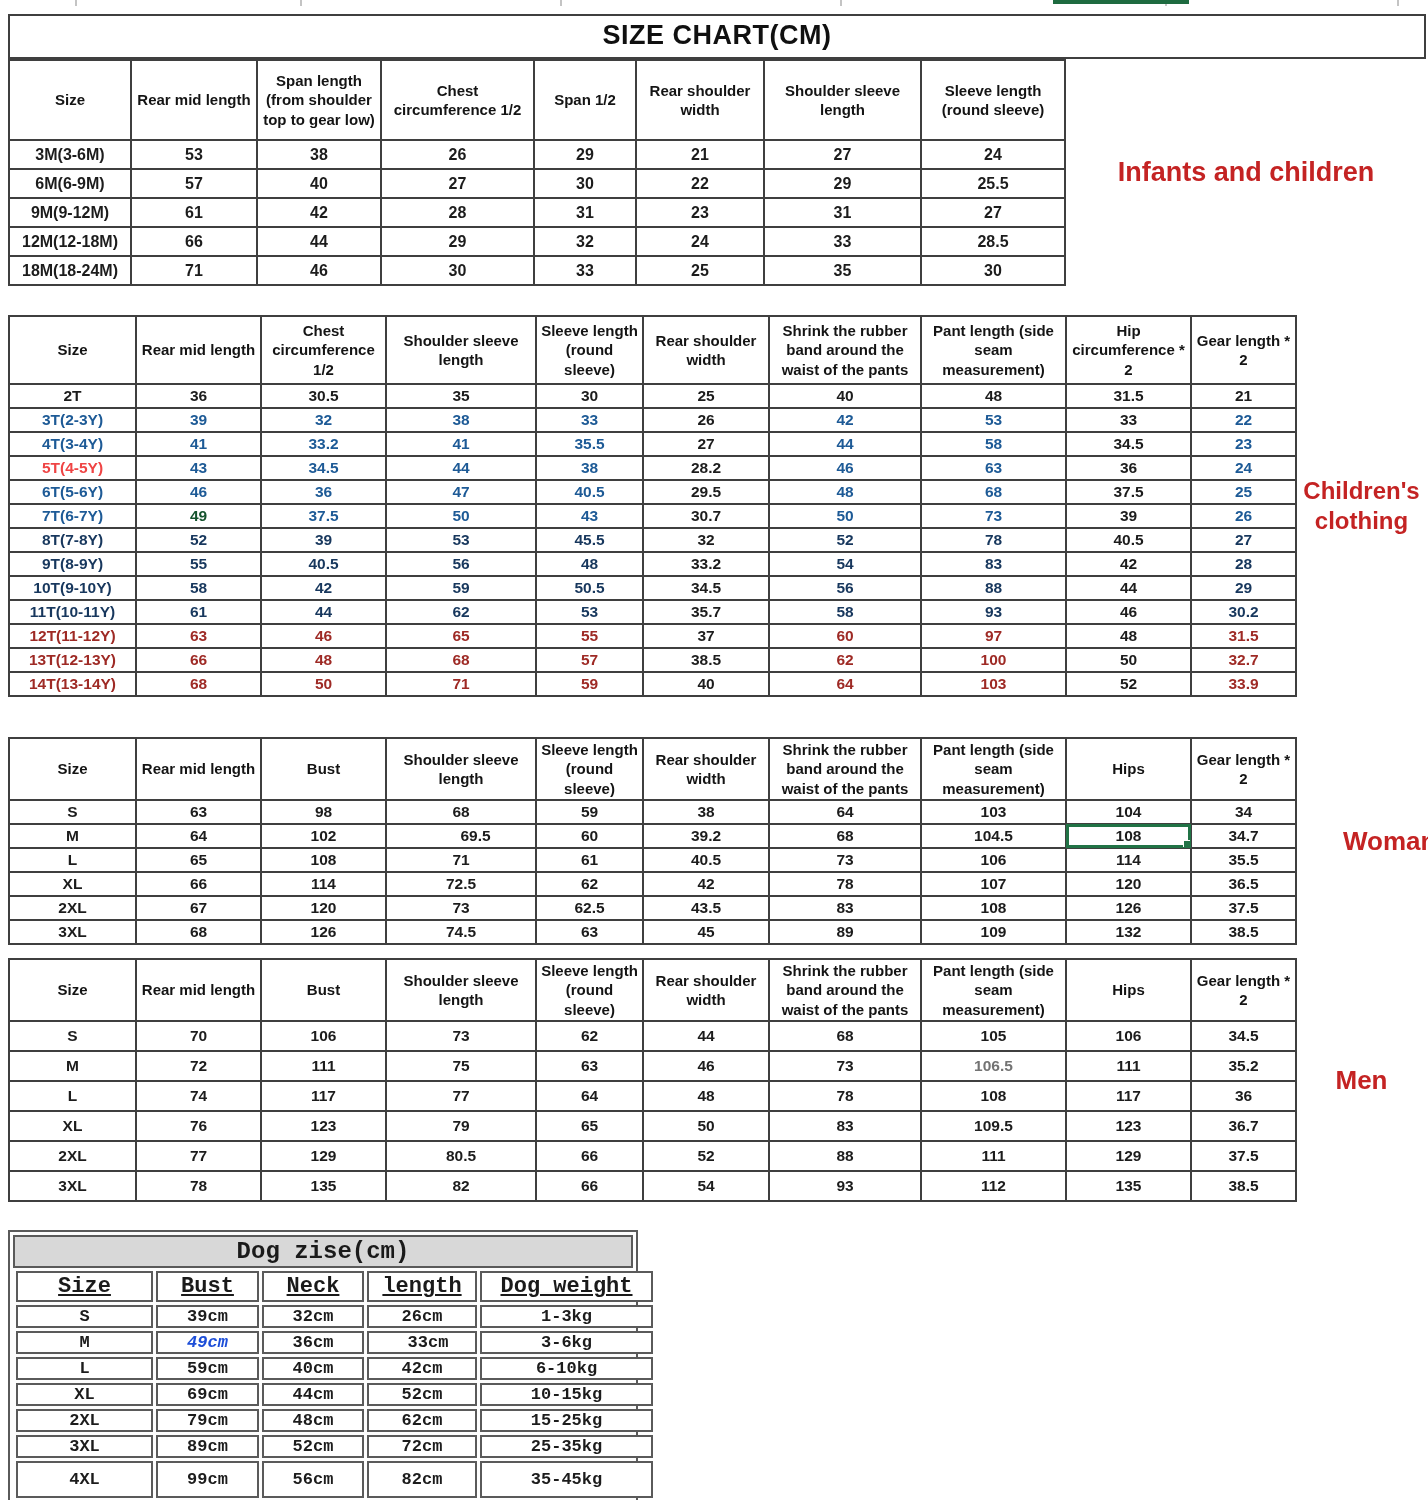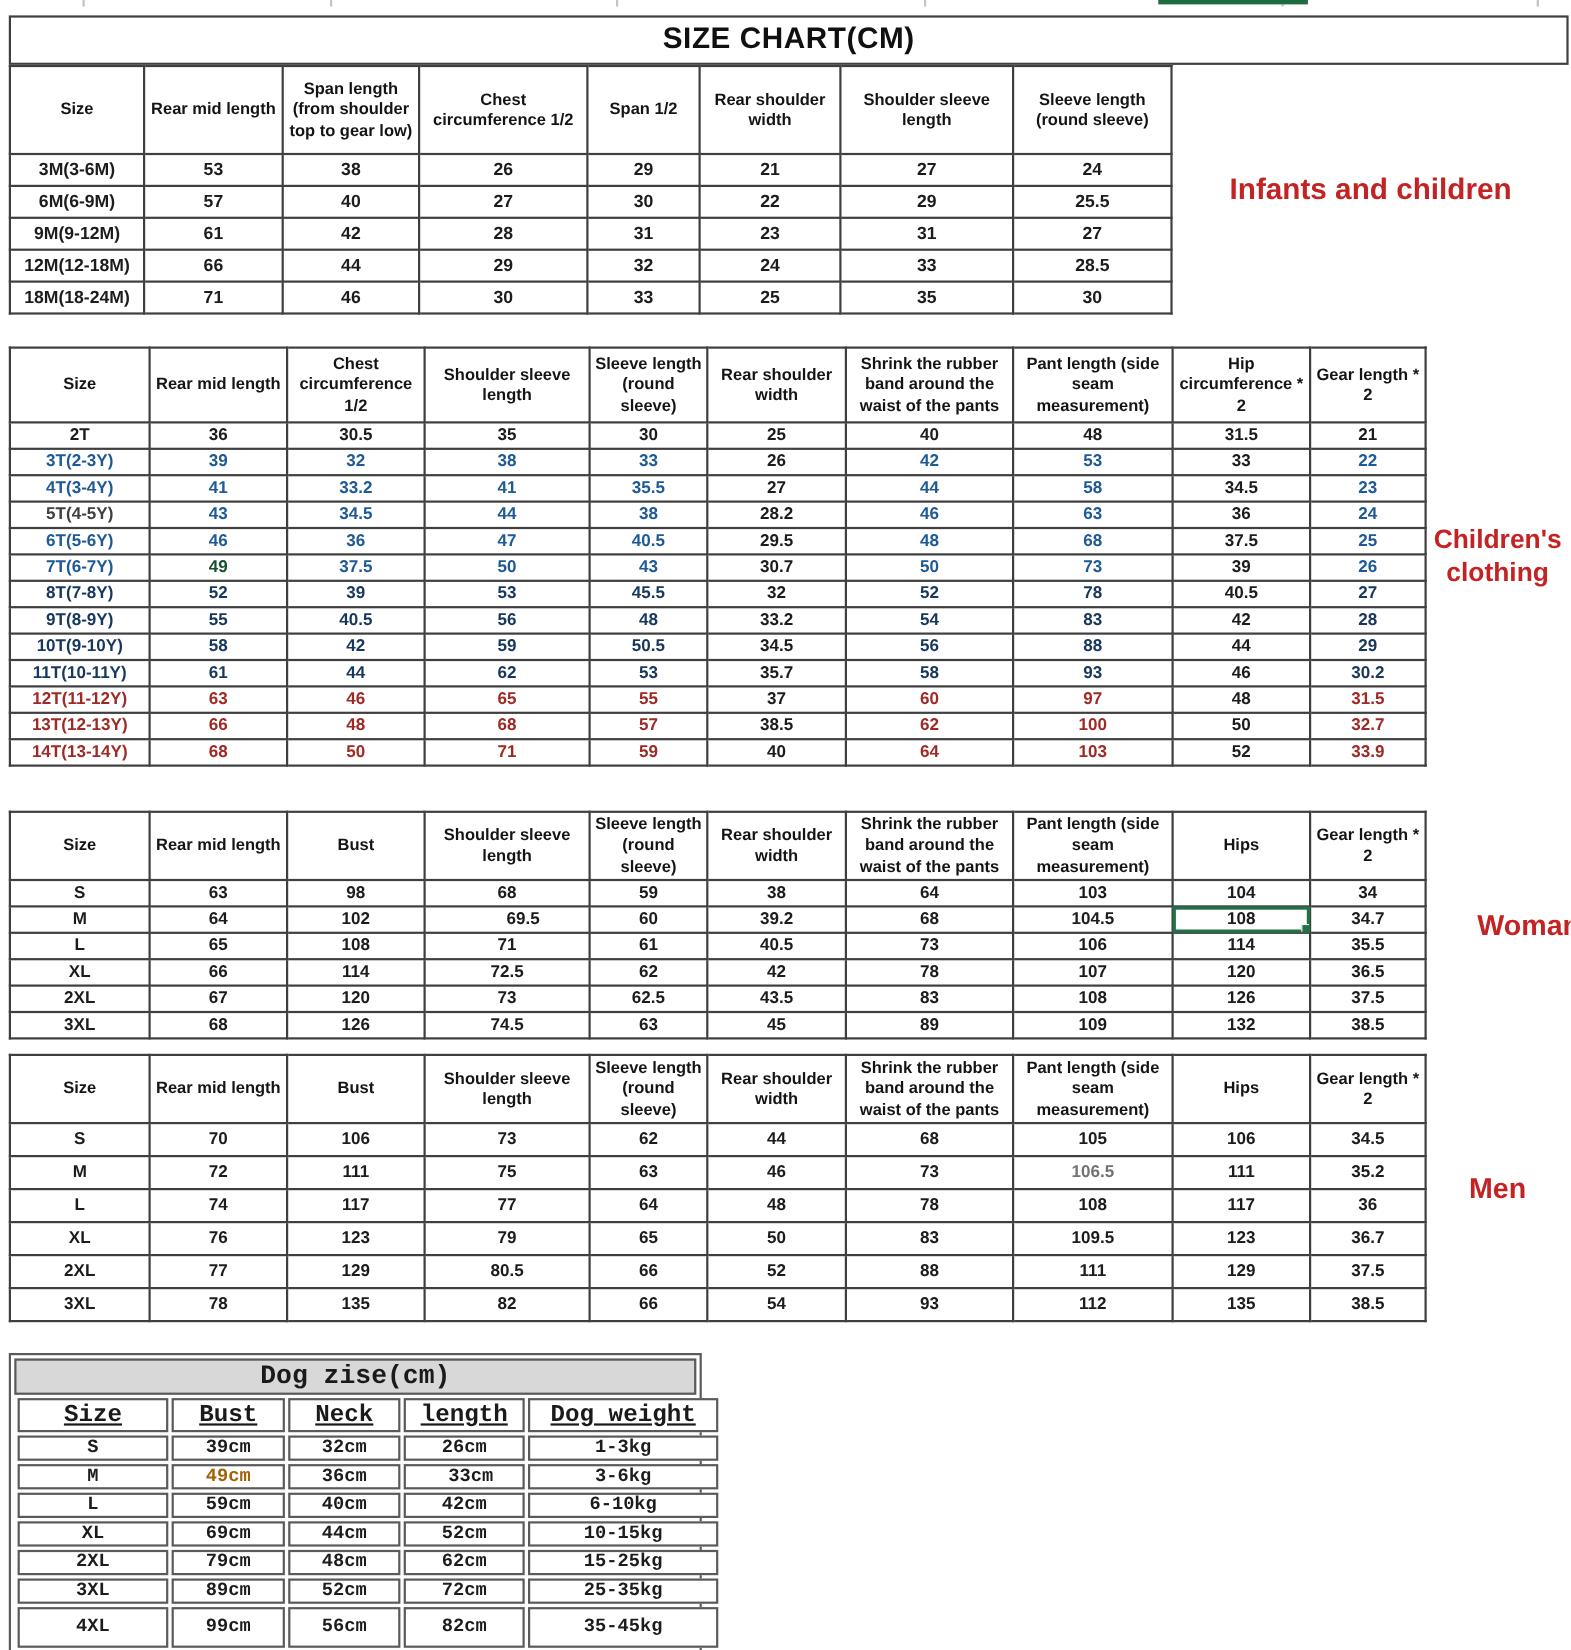--- a/index.html
+++ b/index.html
@@ -230,21 +230,21 @@
               <td style="color: rgb(29, 90, 150);">33.2</td>
               <td style="color: rgb(29, 90, 150);">41</td>
               <td style="color: rgb(29, 90, 150);">35.5</td>
               <td style="color: rgb(28, 28, 28);">27</td>
               <td style="color: rgb(29, 90, 150);">44</td>
               <td style="color: rgb(29, 90, 150);">58</td>
               <td style="color: rgb(28, 28, 28);">34.5</td>
               <td style="color: rgb(29, 90, 150);">23</td>
             </tr>
             <tr>
-              <td style="color: #404040;">5T(4-5Y)</td>
+              <td style="color: #ef4444;">5T(4-5Y)</td>
               <td style="color: rgb(29, 90, 150);">43</td>
               <td style="color: rgb(29, 90, 150);">34.5</td>
               <td style="color: rgb(29, 90, 150);">44</td>
               <td style="color: rgb(29, 90, 150);">38</td>
               <td style="color: rgb(28, 28, 28);">28.2</td>
               <td style="color: rgb(29, 90, 150);">46</td>
               <td style="color: rgb(29, 90, 150);">63</td>
               <td style="color: rgb(28, 28, 28);">36</td>
               <td style="color: rgb(29, 90, 150);">24</td>
             </tr>
@@ -600,21 +600,21 @@
         <tbody>
           <tr>
             <td style="color: rgb(28, 28, 28);">S</td>
             <td style="color: rgb(28, 28, 28);">39cm</td>
             <td style="color: rgb(28, 28, 28);">32cm</td>
             <td style="color: rgb(28, 28, 28);">26cm</td>
             <td style="color: rgb(28, 28, 28);">1-3kg</td>
           </tr>
           <tr>
             <td style="color: rgb(28, 28, 28);">M</td>
-            <td style="color: #a16207;">49cm</td>
+            <td style="color: #1d4ed8; font-style: italic;">49cm</td>
             <td style="color: rgb(28, 28, 28);">36cm</td>
             <td style="color: rgb(28, 28, 28); padding-left: 12px;">33cm</td>
             <td style="color: rgb(28, 28, 28);">3-6kg</td>
           </tr>
           <tr>
             <td style="color: rgb(28, 28, 28);">L</td>
             <td style="color: rgb(28, 28, 28);">59cm</td>
             <td style="color: rgb(28, 28, 28);">40cm</td>
             <td style="color: rgb(28, 28, 28);">42cm</td>
             <td style="color: rgb(28, 28, 28);">6-10kg</td>

